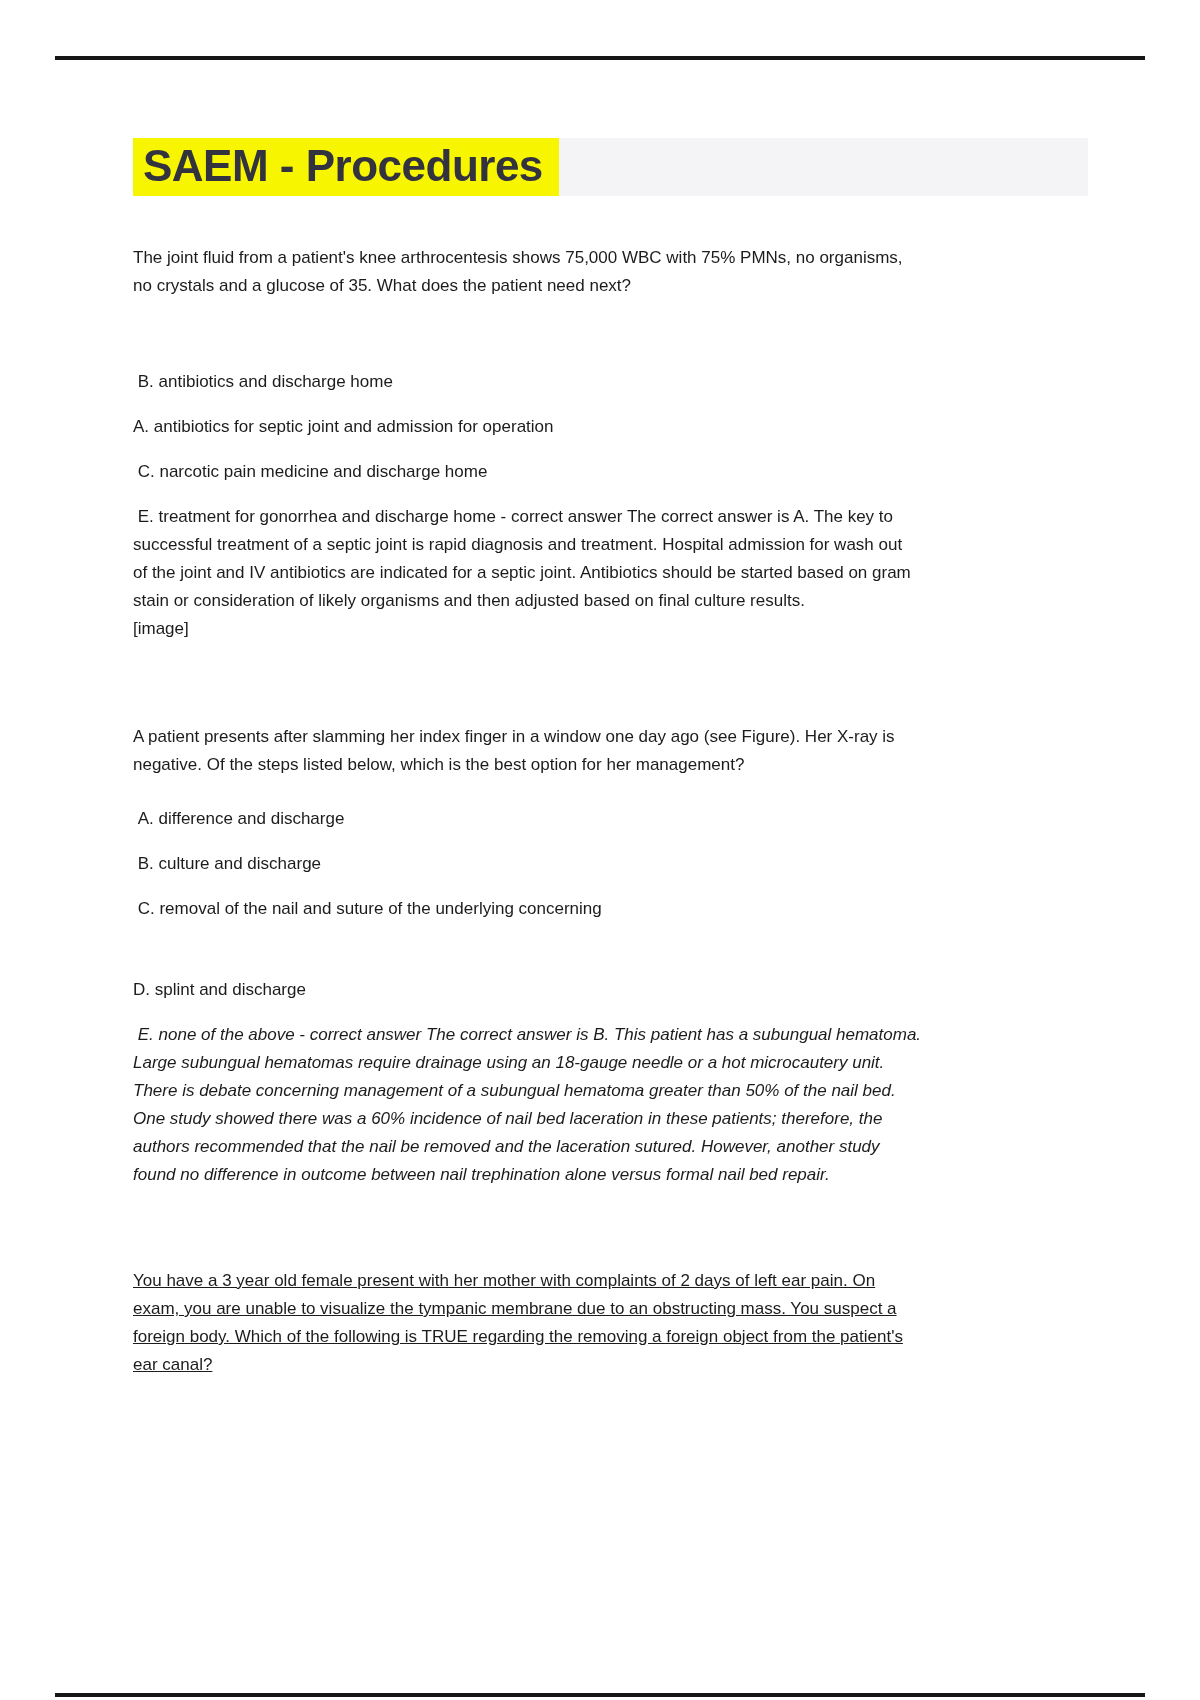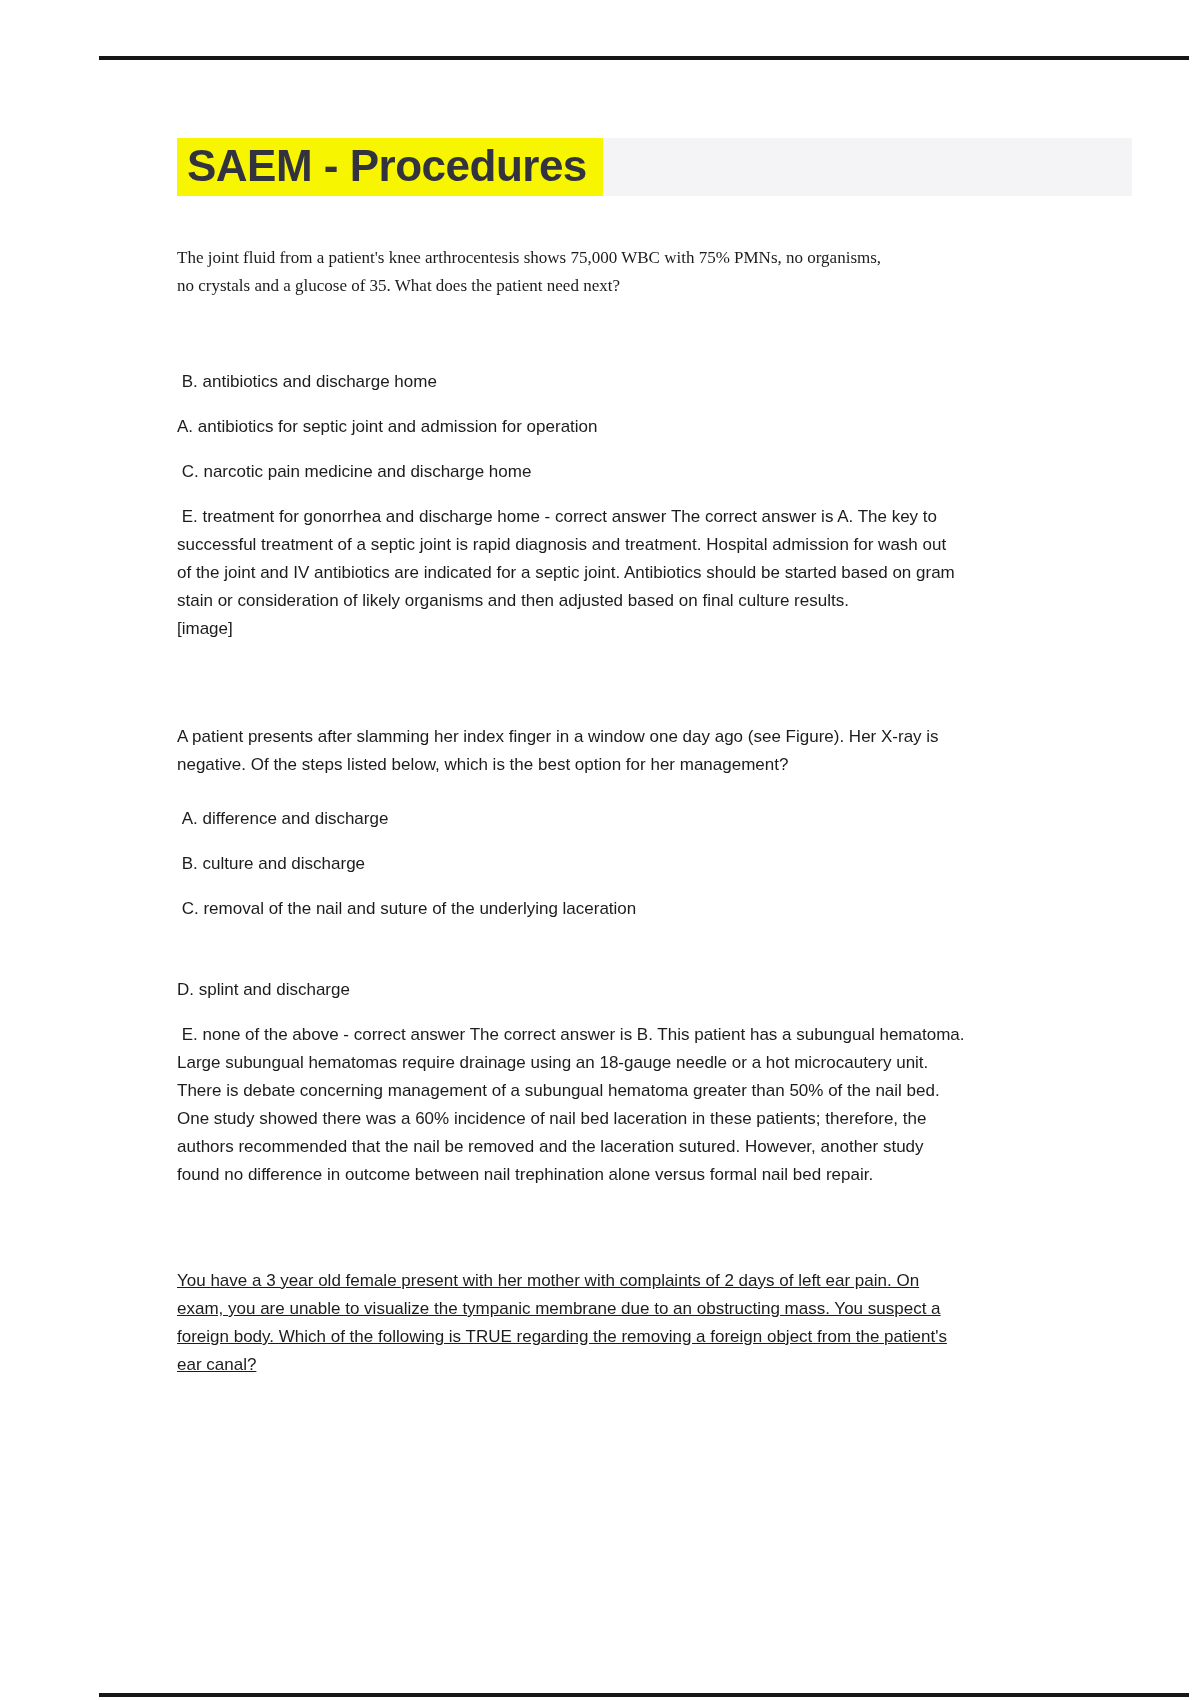--- a/index.html
+++ b/index.html
@@ -3,21 +3,21 @@
 <meta charset="utf-8">
 <style>
   html, body { margin: 0; padding: 0; }
   body {
     width: 1200px; height: 1700px;
     background: #ffffff;
     font-family: "Liberation Sans", sans-serif;
     position: relative;
     overflow: hidden;
   }
-  .page { position: absolute; inset: 0; margin-left: 44px; }
+  .page { position: absolute; inset: 0; }
 
   .rule {
     position: absolute;
     left: 55px;
     width: 1090px;
     height: 4px;
     background: #161616;
   }
   .rule-top { top: 56px; }
   .rule-bottom { top: 1693px; }
@@ -52,25 +52,25 @@
     background: #f4f4f7;
   }
 
   .para {
     margin: 0 0 17px 0;
     color: #1c1c1c;
     font-size: 17px;
     line-height: 28px;
     white-space: pre-wrap;
   }
-  .q1-question { margin-bottom: 68px; font-family: Liberation Serif, serif; }
+  .q1-question { margin-bottom: 68px; }
   .q1-explanation { margin-bottom: 0; }
   .q2-question { margin-top: 80px; margin-bottom: 26px; }
   .q2-option-d { margin-top: 53px; }
-  .q2-explanation { margin-bottom: 0; }
+  .q2-explanation { margin-bottom: 0; font-style: italic; }
   .q3-question { margin-top: 78px; margin-bottom: 0; text-decoration: underline; }
 </style>
 </head>
 <body>
 
 <div class="page">
 
   <div class="rule rule-top"></div>
 
   <div class="content">
@@ -88,21 +88,21 @@
     <p class="para q1-explanation"> E. treatment for gonorrhea and discharge home - correct answer The correct answer is A. The key to
 successful treatment of a septic joint is rapid diagnosis and treatment. Hospital admission for wash out
 of the joint and IV antibiotics are indicated for a septic joint. Antibiotics should be started based on gram
 stain or consideration of likely organisms and then adjusted based on final culture results.</p>
 
     <p class="para">[image]</p>
     <p class="para q2-question">A patient presents after slamming her index finger in a window one day ago (see Figure). Her X-ray is
 negative. Of the steps listed below, which is the best option for her management?</p>
     <p class="para"> A. difference and discharge</p>
     <p class="para"> B. culture and discharge</p>
-    <p class="para"> C. removal of the nail and suture of the underlying laceration</p>
+    <p class="para"> C. removal of the nail and suture of the underlying concerning</p>
     <p class="para q2-option-d">D. splint and discharge</p>
     <p class="para q2-explanation"> E. none of the above - correct answer The correct answer is B. This patient has a subungual hematoma.
 Large subungual hematomas require drainage using an 18-gauge needle or a hot microcautery unit.
 There is debate concerning management of a subungual hematoma greater than 50% of the nail bed.
 One study showed there was a 60% incidence of nail bed laceration in these patients; therefore, the
 authors recommended that the nail be removed and the laceration sutured. However, another study
 found no difference in outcome between nail trephination alone versus formal nail bed repair.</p>
 
     <p class="para q3-question">You have a 3 year old female present with her mother with complaints of 2 days of left ear pain. On
 exam, you are unable to visualize the tympanic membrane due to an obstructing mass. You suspect a

